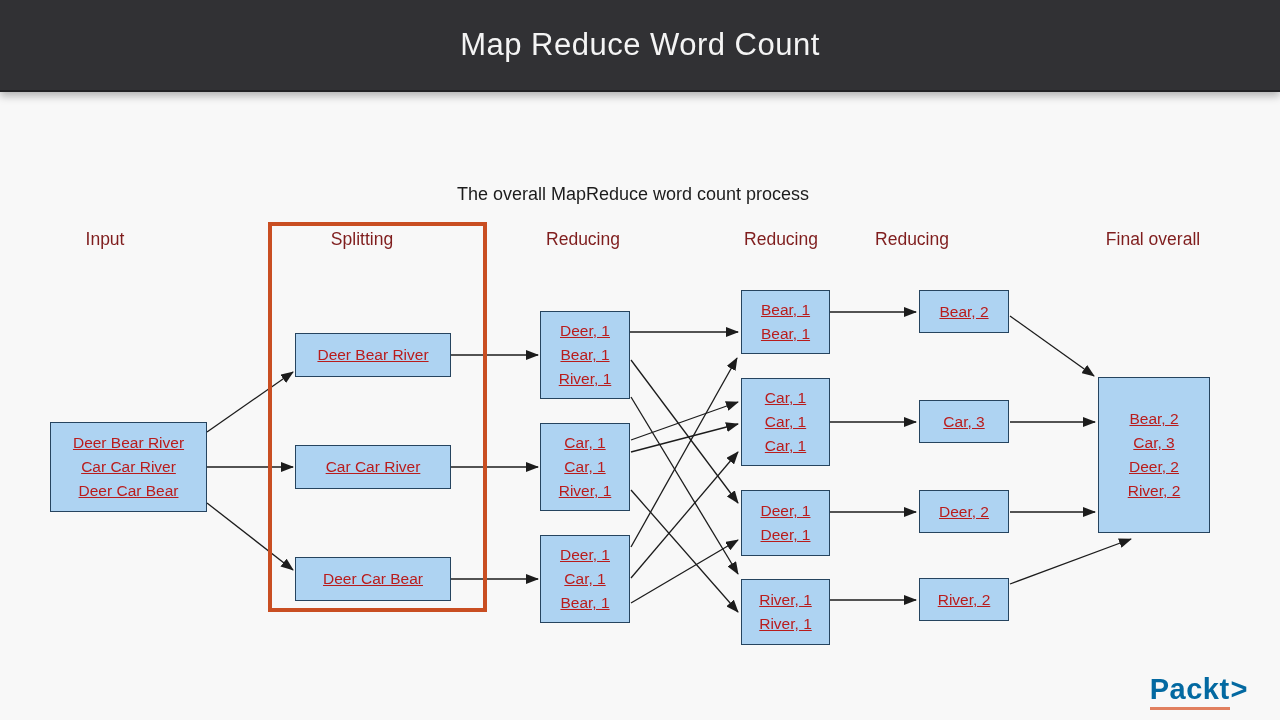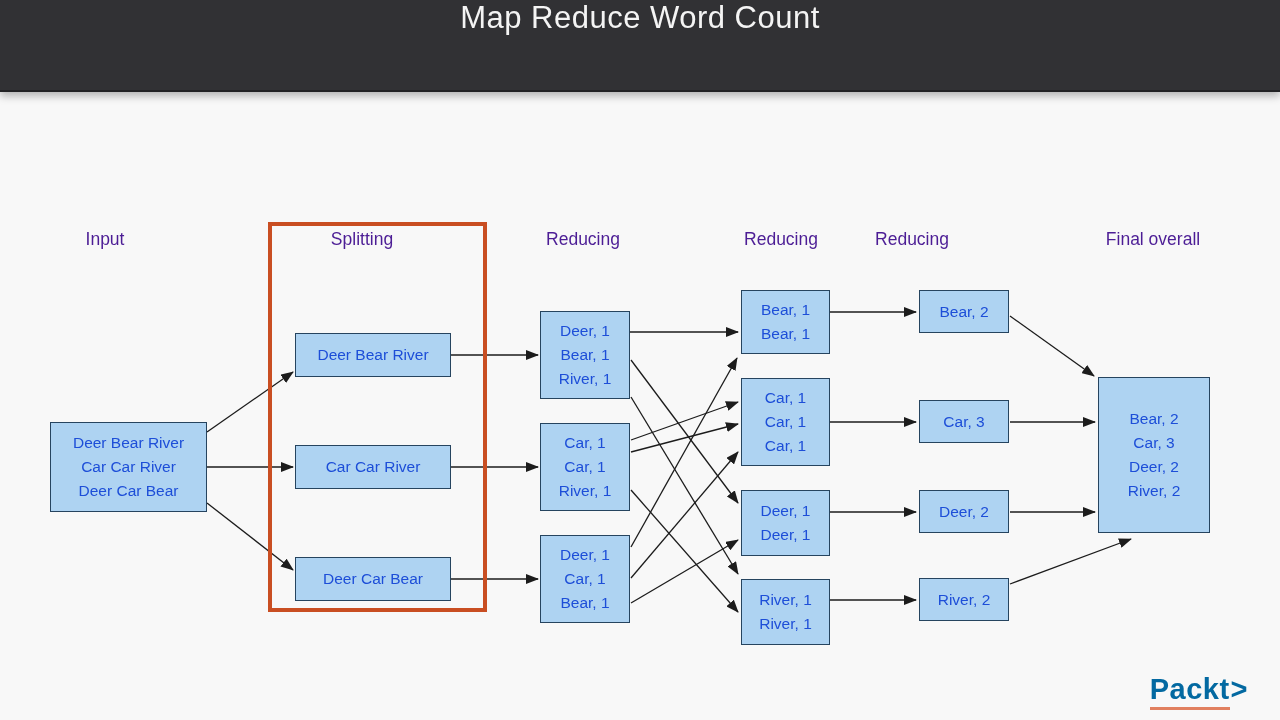--- a/index.html
+++ b/index.html
@@ -6,40 +6,40 @@
   .slide{
     position:relative;width:1280px;height:720px;overflow:hidden;
     background:#f8f8f8;
     font-family:"Liberation Sans", sans-serif;
   }
   
   .title-bar{
     position:absolute;left:0;top:0;width:1280px;height:90px;
     background:#313134;border-bottom:2px solid #232325;
     box-shadow:0 4px 8px rgba(0,0,0,0.28);
-    display:flex;justify-content:center;
+    display:flex;align-items:center;justify-content:center;
   }
   .title-bar h1{
     margin:0;color:#f4f4f4;font-size:31px;font-weight:400;letter-spacing:0.5px;
   }
   
   .caption{
     position:absolute;top:184px;left:633px;transform:translateX(-50%);
     font-size:18px;color:#1c1c1c;white-space:nowrap;
   }
   .col-header{
     position:absolute;top:229px;transform:translateX(-50%);
-    font-size:17.5px;color:#4c1d95;white-space:nowrap;
+    font-size:17.5px;color:#7f1d1d;white-space:nowrap;
   }
   
   .node{
     position:absolute;box-sizing:border-box;z-index:3;
     background:#aed3f2;border:1.5px solid #26445f;
     display:flex;flex-direction:column;align-items:center;justify-content:center;
-    font-size:15.5px;line-height:24px;color:#1d4ed8;text-align:center;
+    font-size:15.5px;line-height:24px;color:#b91c1c;text-align:center;text-decoration:underline;
   }
   .node .bl{display:block;white-space:nowrap;}
   
   .highlight-rect{
     position:absolute;left:268px;top:222px;width:219px;height:390px;
     box-sizing:border-box;border:4px solid #c94e22;z-index:4;pointer-events:none;
   }
   
   .connectors{position:absolute;left:0;top:0;z-index:2;}
   .connectors line{stroke:#1c1c1c;stroke-width:1.3;}
@@ -54,20 +54,21 @@
 </style>
 </head>
 <body>
 
 <div class="slide">
 
   <div class="title-bar">
     <h1>Map Reduce Word Count</h1>
   </div>
 
+  <div class="caption">The overall MapReduce word count process</div>
   <div class="col-header" style="left:105px">Input</div>
   <div class="col-header" style="left:362px">Splitting</div>
   <div class="col-header" style="left:583px">Reducing</div>
   <div class="col-header" style="left:781px">Reducing</div>
   <div class="col-header" style="left:912px">Reducing</div>
   <div class="col-header" style="left:1153px">Final overall</div>
 
   <div class="highlight-rect"></div>
 
   <svg class="connectors" width="1280" height="720">

